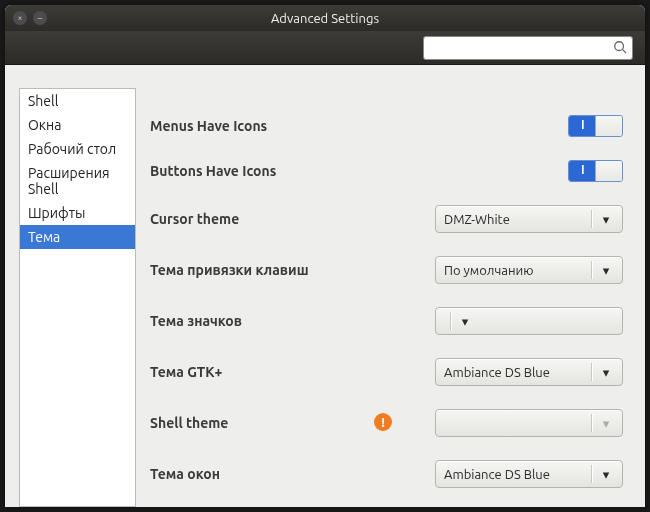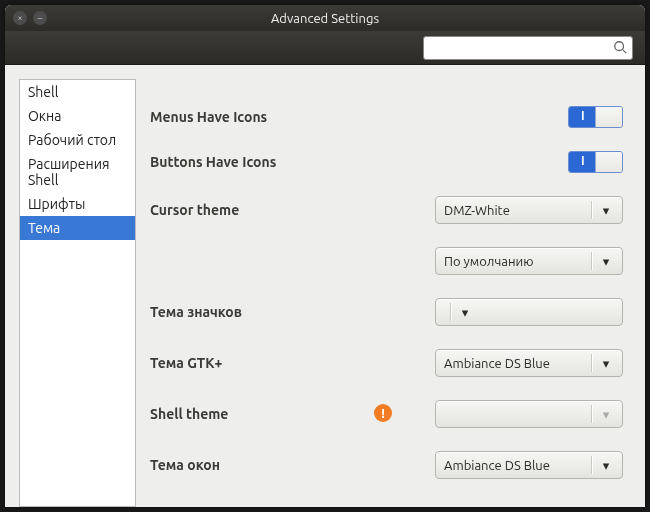--- a/index.html
+++ b/index.html
@@ -6,21 +6,21 @@
 body { width: 650px; height: 512px; background: #1a1a1a; padding: 5px; }
 .window { width: 100%; height: 100%; background: #eeeeec; border-radius: 6px 6px 0 0; overflow: hidden; display: flex; flex-direction: column; box-shadow: 0 0 8px rgba(0,0,0,0.5); }
 .titlebar { background: linear-gradient(#3c3b37, #2c2b27); height: 26px; display: flex; align-items: center; padding: 0 8px; position: relative; }
 .win-controls { display: flex; gap: 6px; }
 .win-btn { width: 14px; height: 14px; border-radius: 50%; background: #4c4c4c; display: flex; align-items: center; justify-content: center; font-size: 9px; color: #ccc; line-height: 1; }
 .win-title { position: absolute; left: 0; right: 0; text-align: center; color: #eee; font-weight: normal; font-size: 13px; pointer-events: none; }
 .toolbar { background: linear-gradient(#3c3b37, #2c2b27); height: 34px; display: flex; justify-content: flex-end; align-items: center; padding: 0 12px; border-bottom: 1px solid #1a1a1a; }
 .search-wrap { position: relative; width: 210px; }
 .search-input { width: 100%; height: 24px; background: #fff; border: 1px solid #888; border-radius: 3px; padding: 0 24px 0 6px; font-size: 12px; }
 .search-icon-svg { position: absolute; right: 6px; top: 4px; width: 14px; height: 14px; }
-.body-area { flex: 1; display: flex; background: #eeeeec; padding: 14px 14px 0 14px; gap: 14px; }
+.body-area { flex: 1; display: flex; background: #eeeeec; padding: 23px 14px 0 14px; gap: 14px; }
 .sidebar { width: 148px; background: #fff; border: 1px solid #bbb; overflow: auto; }
 .sidebar-item { padding: 4px 8px; font-size: 14px; color: #222; cursor: pointer; }
 .sidebar-item.selected { background: #3a78d6; color: #fff; }
 .content { flex: 1; padding: 4px 8px 0 0; }
 .row { display: flex; align-items: center; margin-bottom: 18px; margin-top: 23px; }
 .row-label { flex: 0 0 250px; font-size: 14px; color: #3a3a37; font-weight: bold; }
 .row-control { width: 223px; margin-left: auto; display: flex; justify-content: flex-end; }
 .dropdown { width: 188px; height: 28px; background: linear-gradient(#f6f6f4, #e4e4e0); border: 1px solid #b4b4af; border-radius: 4px; display: flex; align-items: center; padding: 0 8px; font-size: 13px; color: #2b2b29; position: relative; box-shadow: inset 0 1px 0 #fff; }
 .dropdown .dd-text { flex: 1; overflow: hidden; white-space: nowrap; text-overflow: ellipsis; }
 .dropdown .dd-arrow { width: 16px; text-align: center; margin-left: 6px; }
@@ -94,20 +94,21 @@
         <div class="row-control">
           <div class="dropdown">
             <span class="dd-text">DMZ-White</span>
             <span class="dd-sep"></span>
               <span class="dd-arrow">▾</span>
           </div>
         </div>
       </div>
 
       <div class="row">
+        <div class="row-label">Тема привязки клавиш</div>
         <div class="row-control">
           <div class="dropdown italic">
             <span class="dd-text">По умолчанию</span>
             <span class="dd-sep"></span>
               <span class="dd-arrow">▾</span>
           </div>
         </div>
       </div>
 
       <div class="row">

